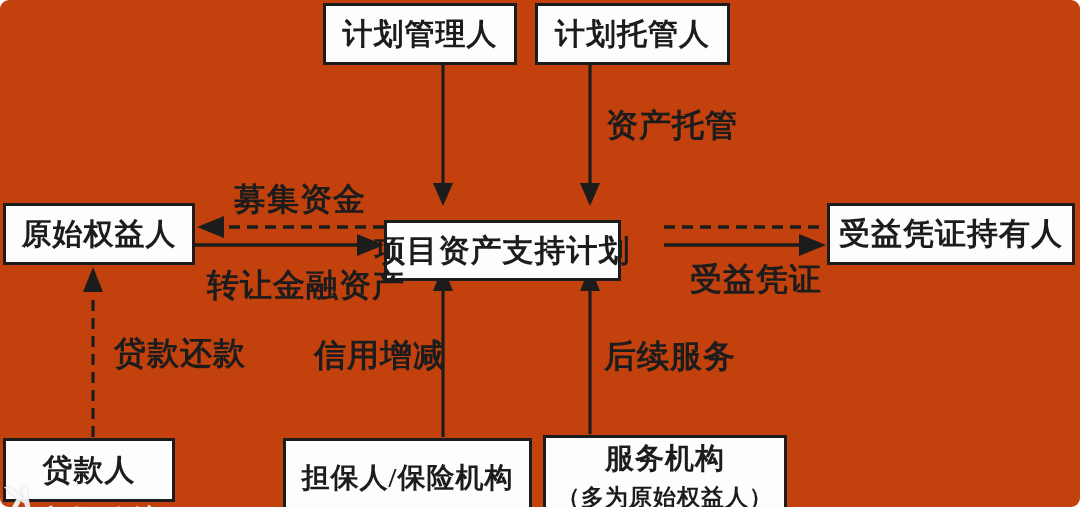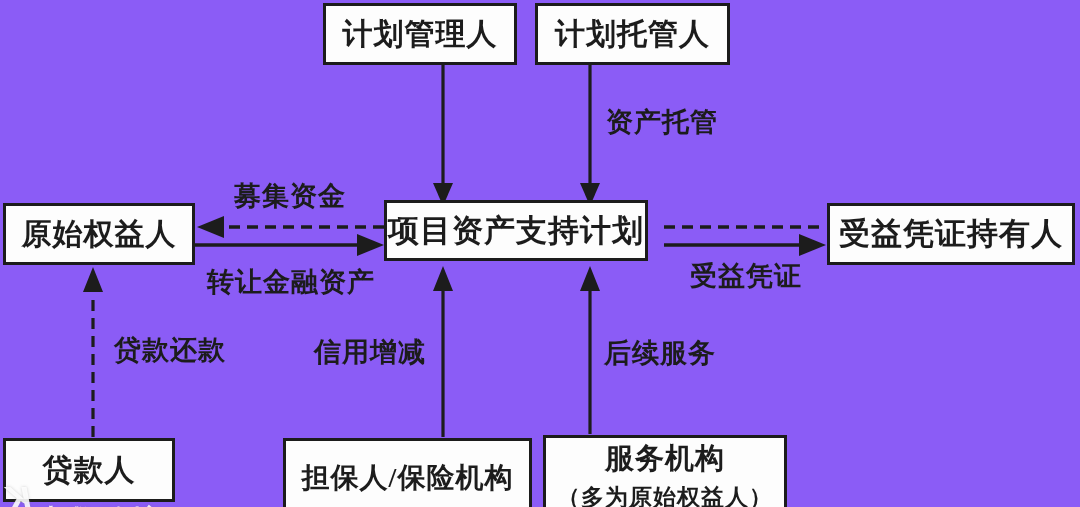--- a/index.html
+++ b/index.html
@@ -1,52 +1,53 @@
 <!DOCTYPE html>
 <html><head>
 <meta charset="utf-8">
 <style>
   html, body { margin: 0; padding: 0; }
   #canvas {
     position: relative;
     width: 1080px;
     height: 507px;
-    background: #8b5cf6;
+    background: #c2410c;
     overflow: hidden;
     font-family: "Liberation Serif", "DejaVu Serif", serif;
     color: #1c1c1c;
+    border-radius: 9px;
   }
   #arrows { position: absolute; left: 0; top: 0; z-index: 1; }
   .box {
     position: absolute;
     border: 3px solid #1c1c1c;
     background: #fdfdfd;
     display: flex;
     flex-direction: column;
     align-items: center;
     justify-content: center;
     box-sizing: border-box;
     z-index: 2;
     font-size: 30px;
     font-weight: 600;
     letter-spacing: 1px;
     white-space: nowrap;
   }
   .edge-label {
     position: absolute;
     z-index: 3;
-    font-size: 27px;
+    font-size: 32px;
     font-weight: 600;
     letter-spacing: 1px;
     white-space: nowrap;
   }
   #box-plan-manager   { left: 323px; top: 3px;   width: 194px; height: 62px; }
   #box-plan-custodian { left: 535px; top: 3px;   width: 195px; height: 62px; }
   #box-originator     { left: 3px;   top: 203px; width: 192px; height: 62px; }
-  #box-spv            { left: 384px; top: 200px; width: 264px; height: 61px; font-size: 31px; }
+  #box-spv            { left: 384px; top: 220px; width: 237px; height: 61px; font-size: 31px; }
   #box-beneficiary    { left: 827px; top: 203px; width: 248px; height: 62px; font-size: 31px; justify-content: center; }
   #box-borrower       { left: 3px;   top: 438px; width: 172px; height: 64px; }
   #box-guarantor      { left: 283px; top: 438px; width: 249px; height: 80px; font-size: 28px; }
   #box-servicer       { left: 543px; top: 435px; width: 244px; height: 80px; font-size: 29px; }
   #box-servicer .sublabel { font-size: 23px; font-weight: 600; line-height: 1.05; margin-top: 7px; }
 
   #lbl-asset-custody   { left: 606px; top: 104px; }
   #lbl-raise-funds     { left: 234px; top: 178px; }
   #lbl-transfer-assets { left: 207px; top: 264px; }
   #lbl-subscription    { left: 688px; top: 184px; }

